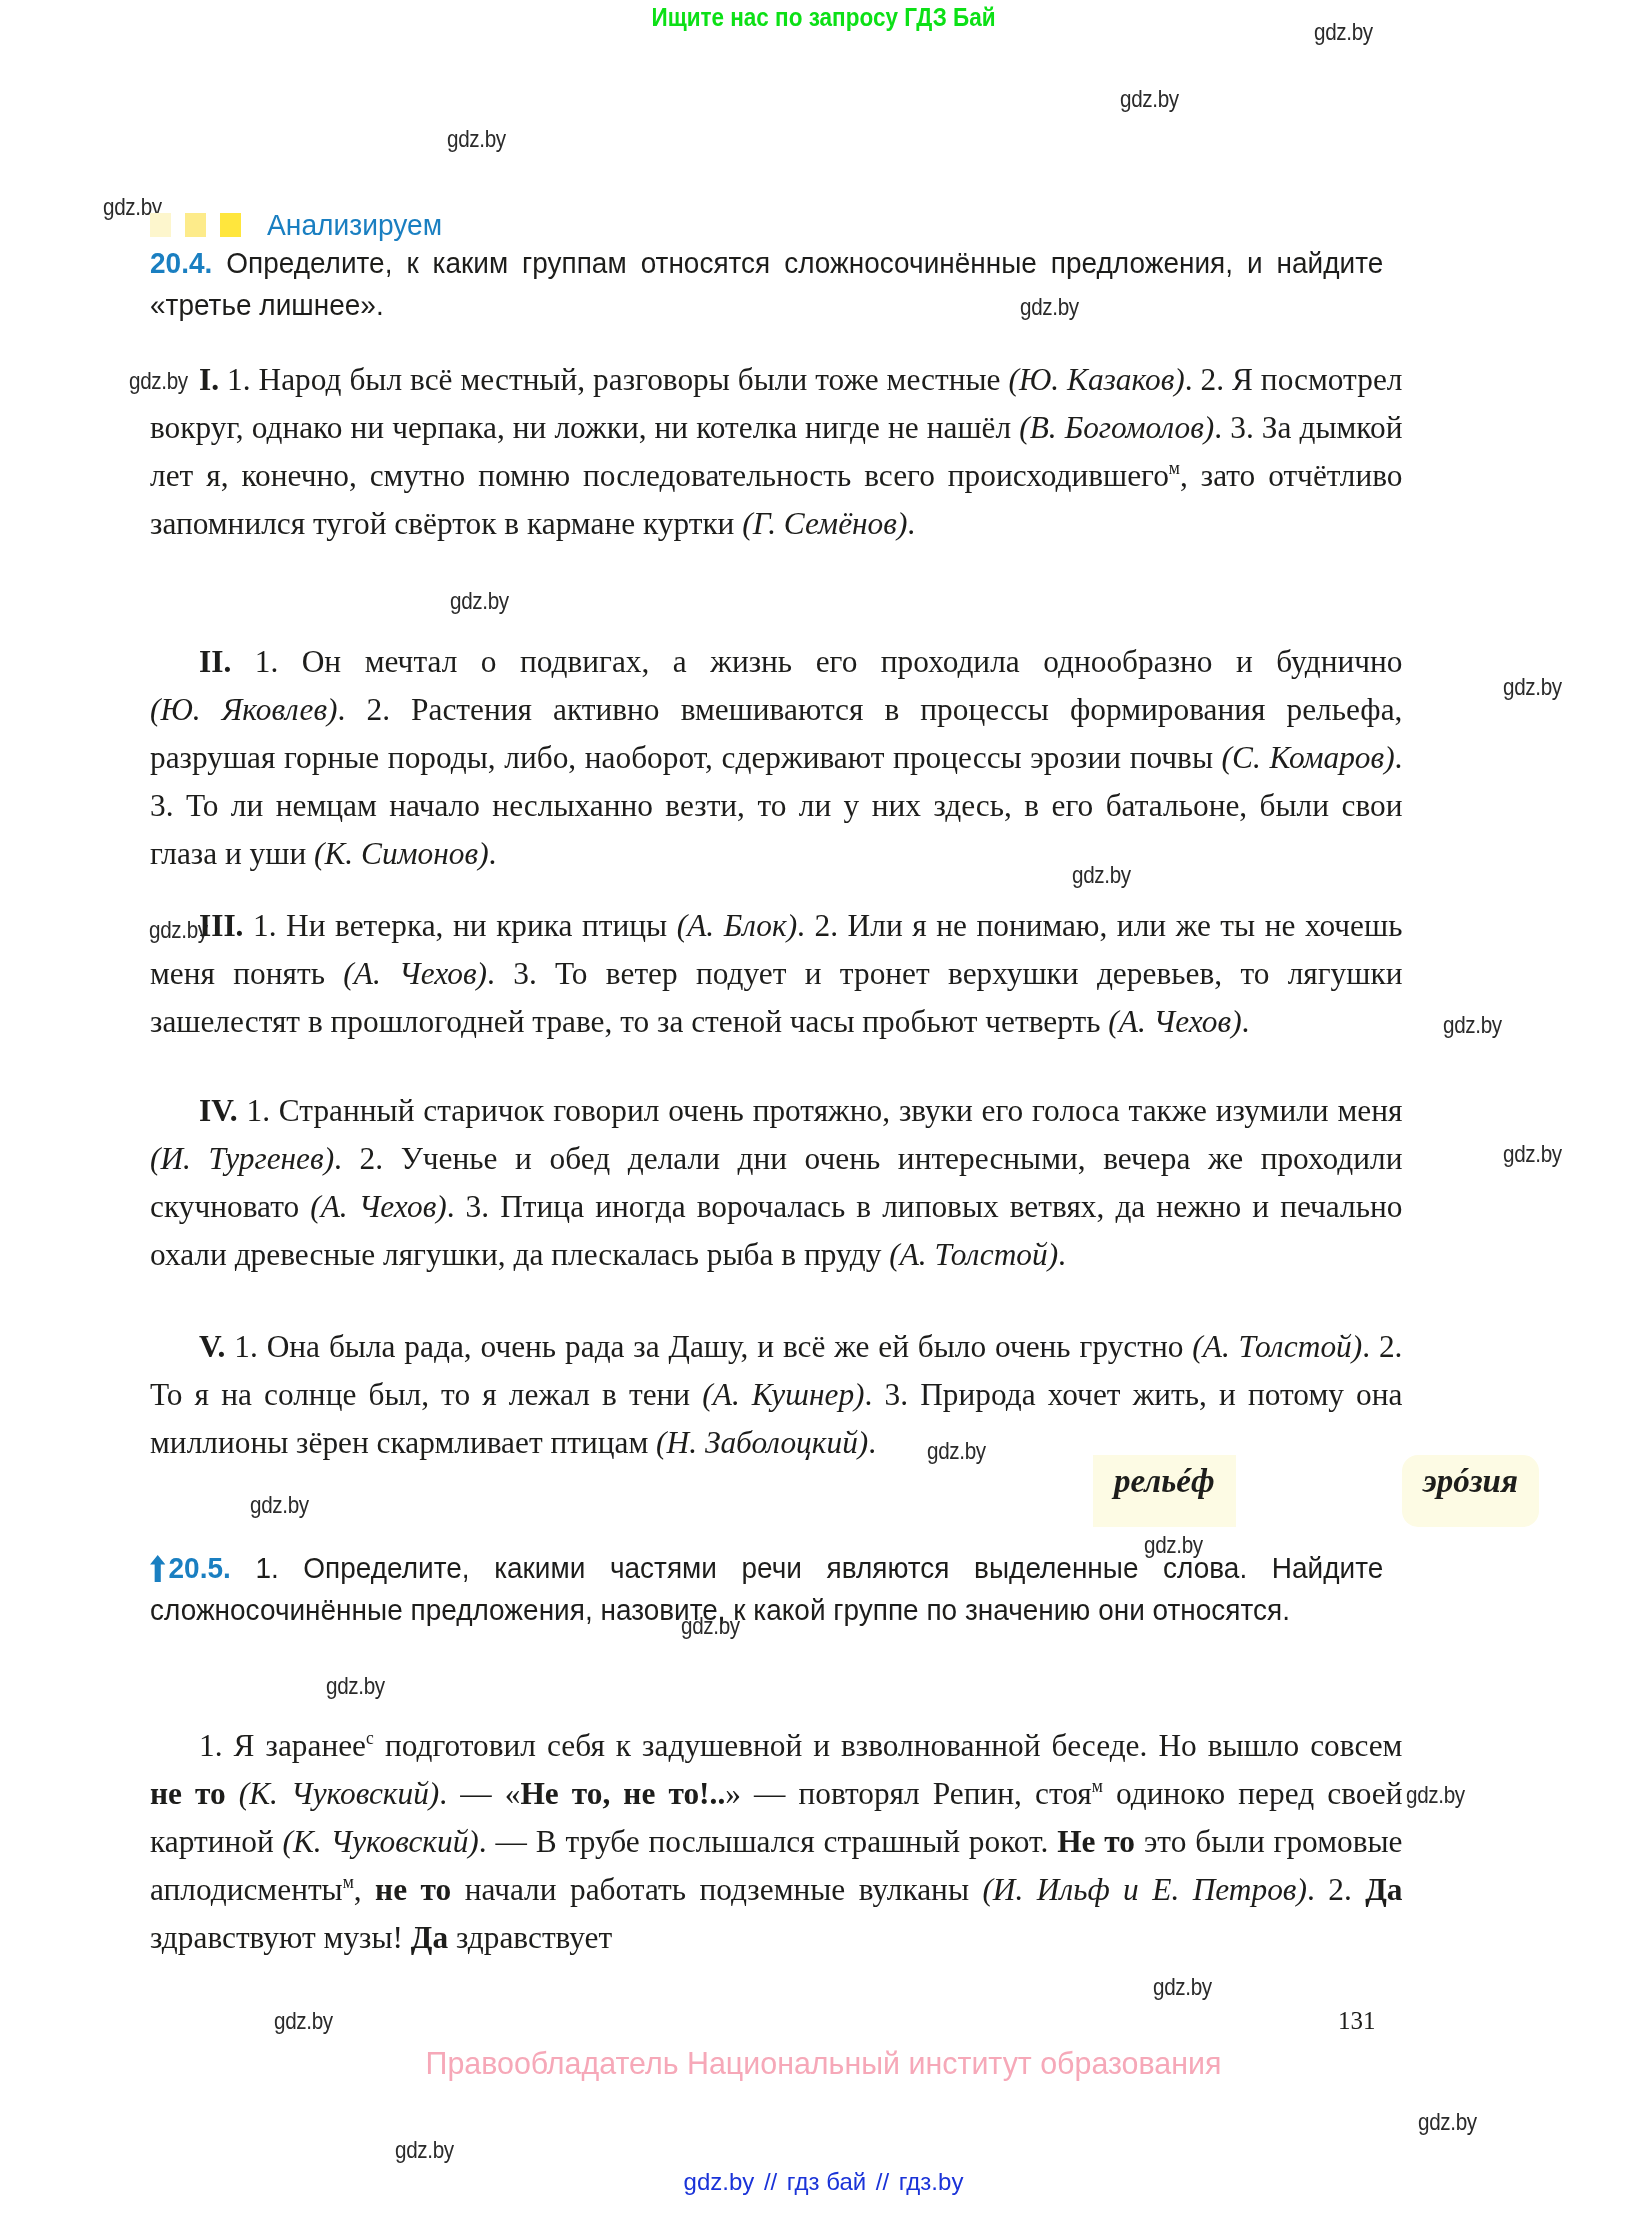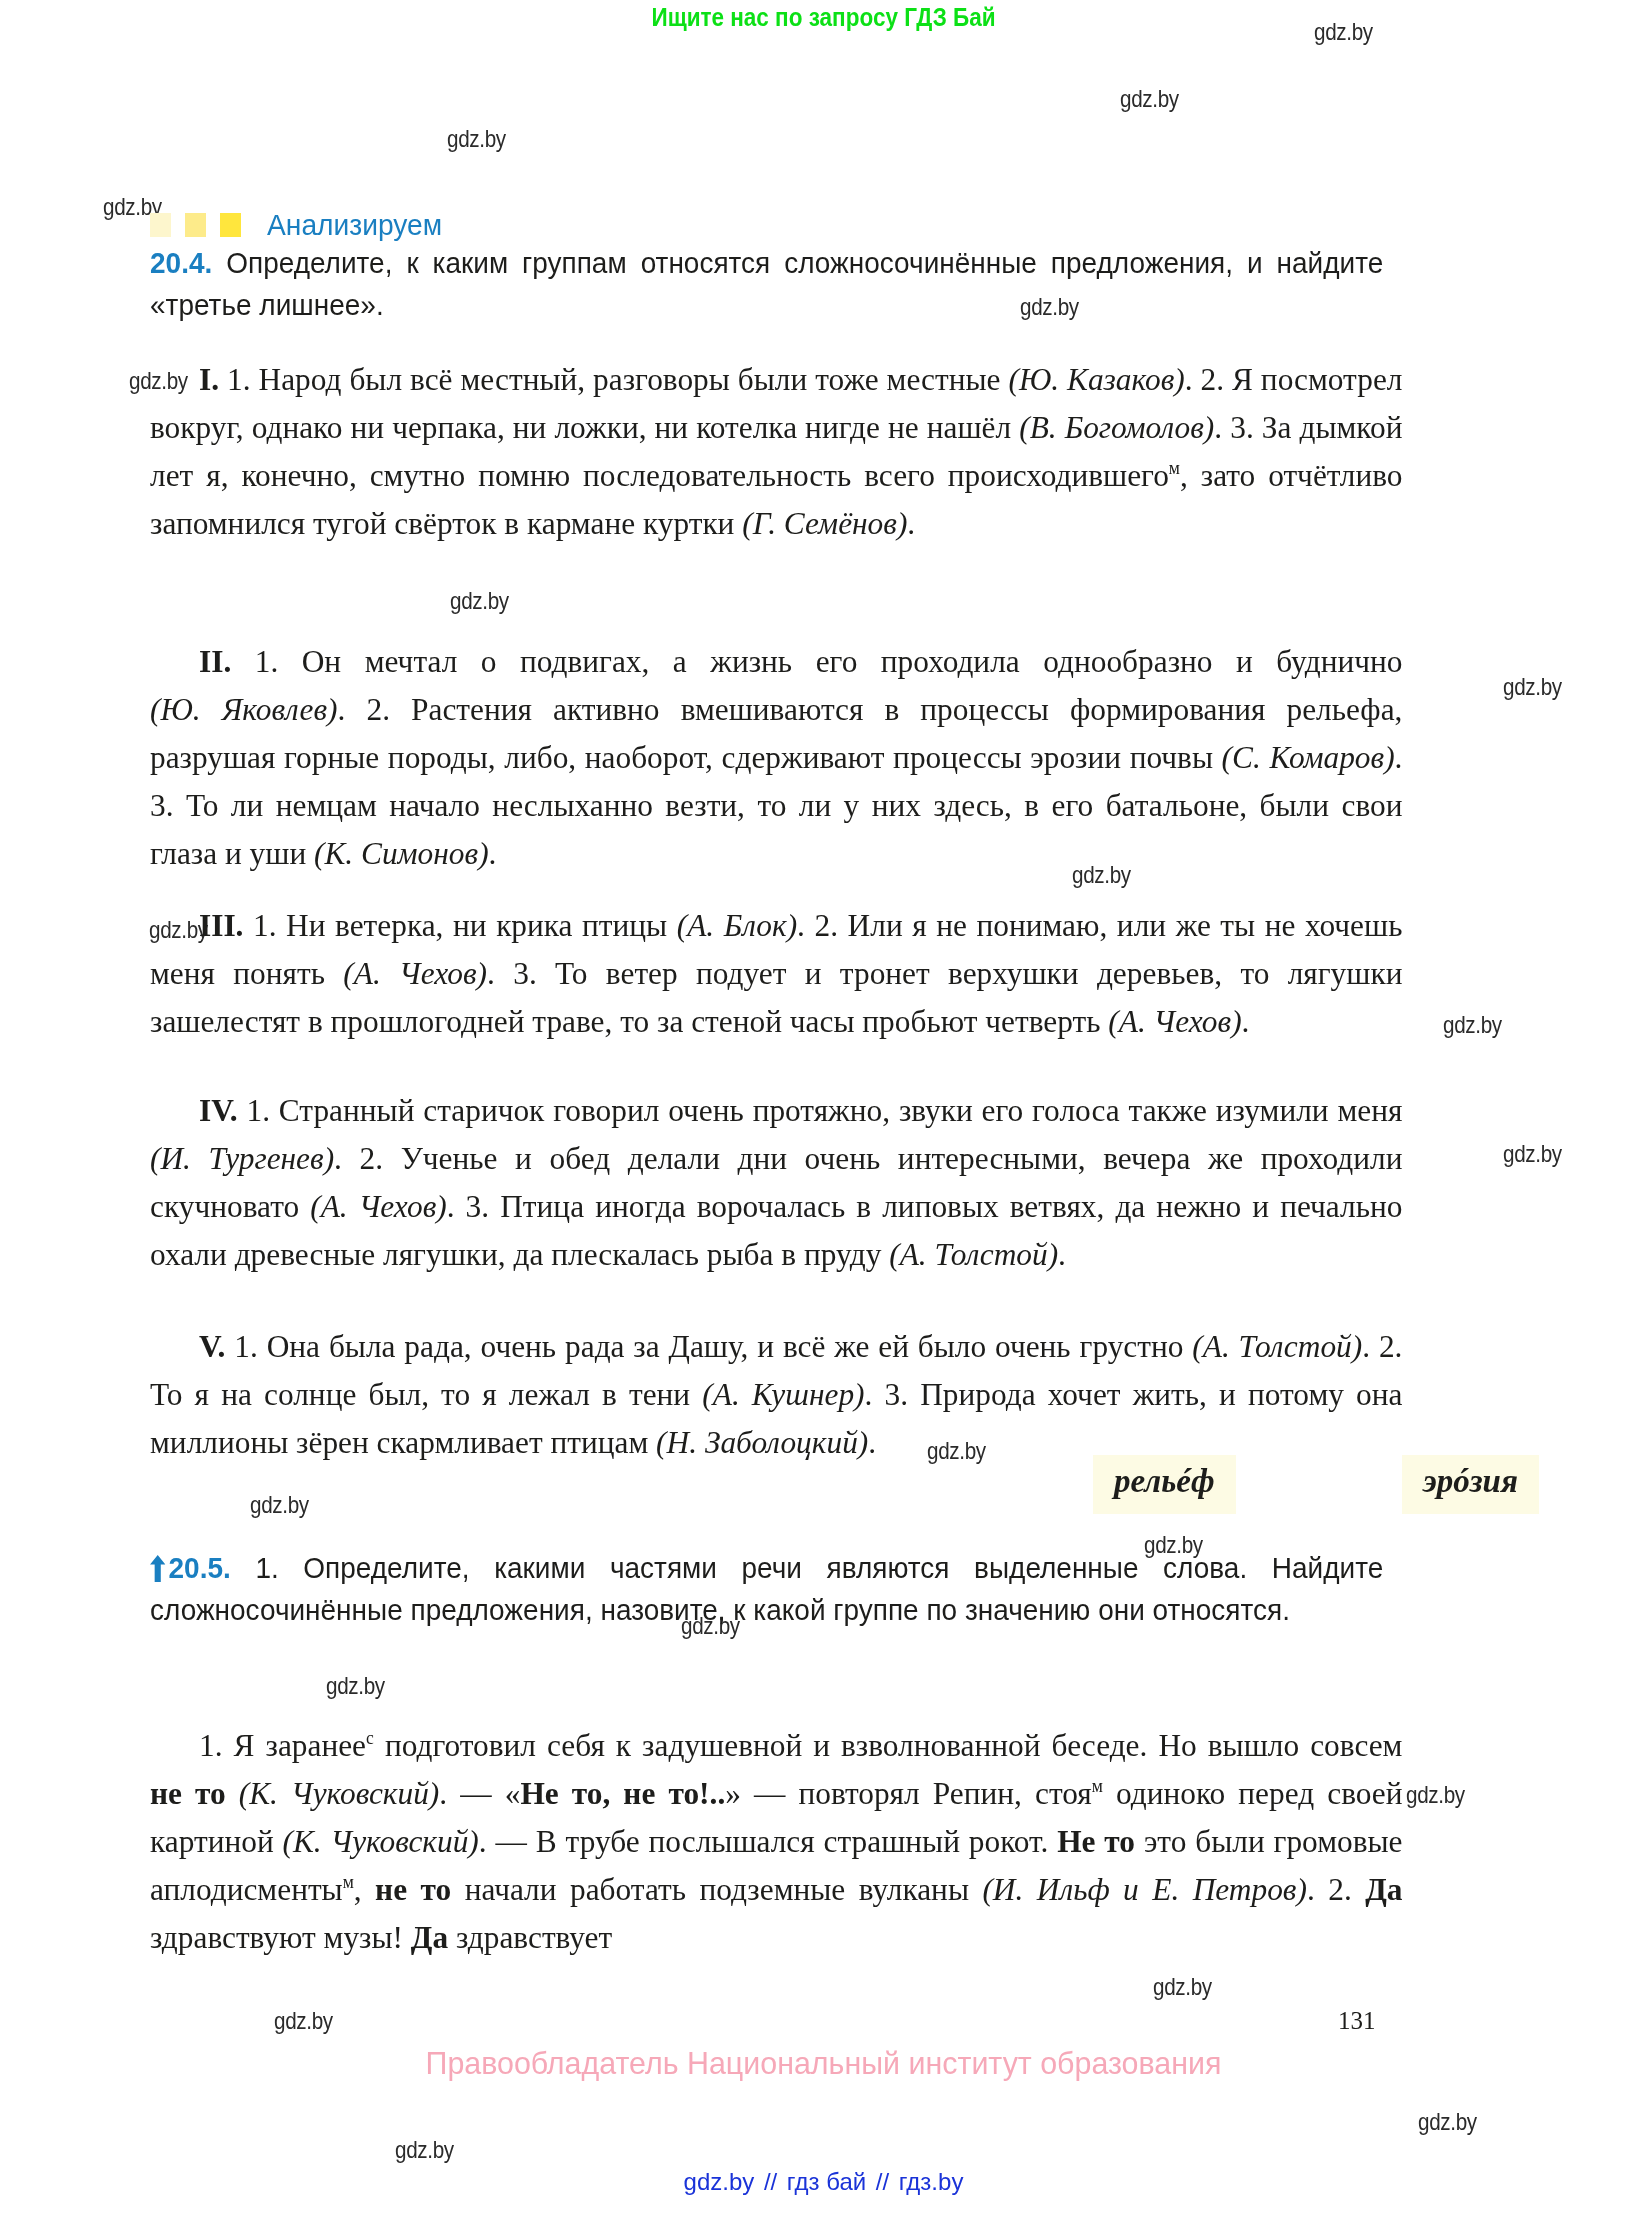--- a/index.html
+++ b/index.html
@@ -147,25 +147,25 @@
 
   
   .vocab {
     position: absolute;
     background: #fdfbe4;
     font-family: "Liberation Serif", serif;
     font-style: italic;
     font-weight: 700;
     font-size: 33px;
     color: #1d1d1b;
-    padding: 8px 21px 14px 21px;
+    padding: 8px 21px 27px 21px;
     white-space: nowrap;
   }
   .vocab-relief { left: 943px; top: 1455px; }
-  .vocab-eroziya { left: 1252px; top: 1455px; }
+  .vocab-eroziya { left: 1252px; top: 1455px; border-radius: 16px; }
 
   
   .pagenum {
     position: absolute;
     left: 1338px;
     top: 2007px;
     font-family: "Liberation Serif", serif;
     font-size: 25px;
     color: #1d1d1b;
   }

